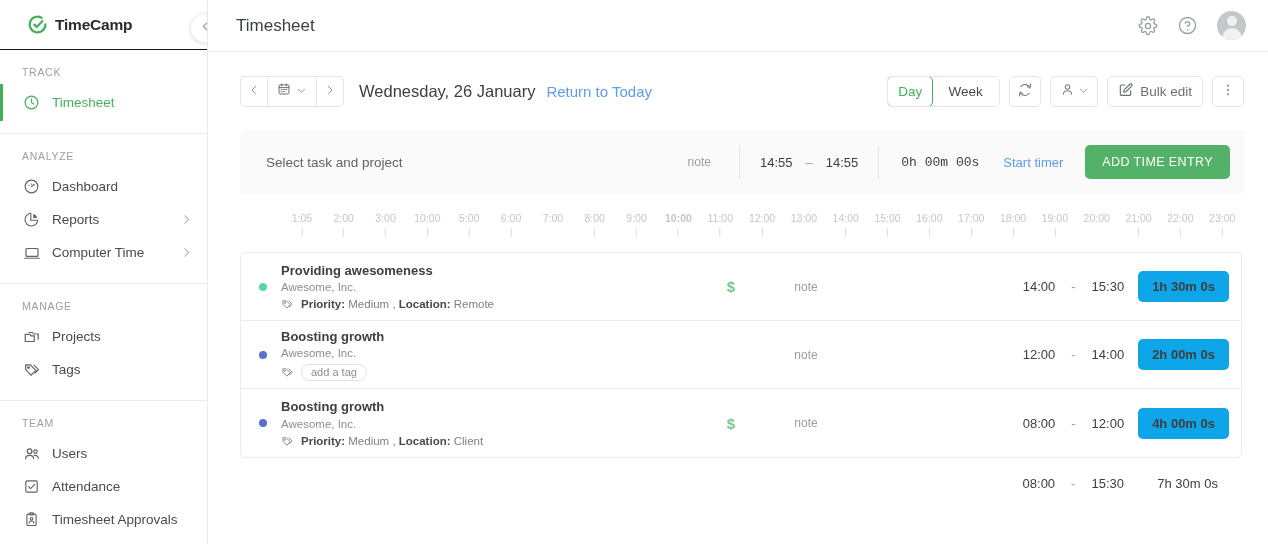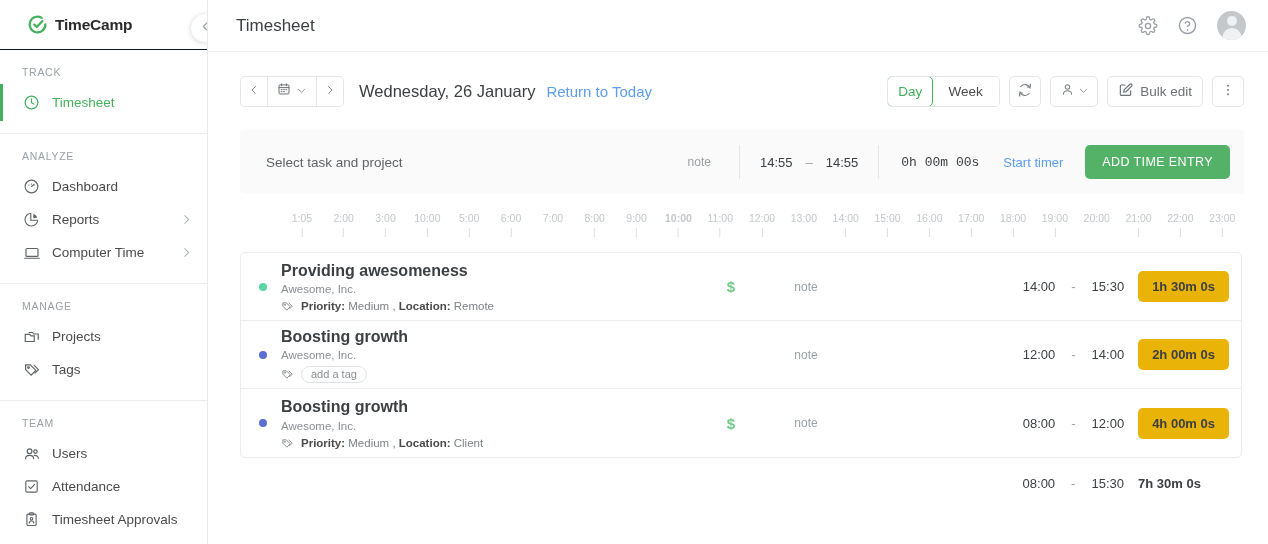--- a/index.html
+++ b/index.html
@@ -261,21 +261,21 @@
   .entry-row {
     height: 68px;
     display: flex;
     align-items: center;
     border-bottom: 1px solid #ececec;
     position: relative;
     padding-left: 18px;
   }
   .dot { width: 8px; height: 8px; border-radius: 50%; flex: 0 0 8px; }
   .entry-info { margin-left: 14px; width: 430px; }
-  .entry-title { font-size: 16px; font-weight: bold; color: #3c4043; line-height: 1.35; }
+  .entry-title { font-size: 13px; font-weight: bold; color: #3c4043; line-height: 1.35; }
   .entry-client { font-size: 11.5px; color: #8a8f94; line-height: 1.5; }
   .entry-tags { display: flex; align-items: center; gap: 7px; margin-top: 2px; line-height: 1; }
   .tag-text { font-size: 11.5px; color: #7d8287; }
   .tag-text b { color: #4a4a4a; font-weight: bold; }
   .tag-chip {
     font-size: 11px;
     color: #8a8f94;
     border: 1px solid #dfe1e4;
     border-radius: 10px;
     padding: 2px 9px;
@@ -289,21 +289,21 @@
     font-weight: bold;
   }
   .entry-note { width: 110px; text-align: center; font-size: 12px; color: #9aa0a6; }
   .entry-times {
     margin-left: auto;
     display: flex; align-items: center; gap: 16px;
     font-size: 13px; color: #3c4043;
   }
   .entry-dash { color: #9aa0a6; }
   .entry-dur {
-    background: #eab308;
+    background: #0ea5e9;
     border-radius: 5px;
     font-size: 13px;
     font-weight: bold;
     color: #3c4043;
     padding: 8px 14px;
     margin-left: 14px;
     margin-right: 12px;
     min-width: 80px;
     text-align: center;
   }
@@ -313,23 +313,23 @@
     align-items: center;
     padding-right: 12px;
     margin: 0 26px 0 32px;
   }
   .summary-times {
     margin-left: auto;
     display: flex; align-items: center; gap: 16px;
     font-size: 13px; color: #3c4043;
   }
   .summary-dur {
-    font-size: 13px; font-weight: bold; color: #3c4043;
+    font-size: 13px; font-weight: normal; color: #3c4043;
     margin-left: 14px; margin-right: 12px;
-    min-width: 80px; text-align: left;
+    min-width: 80px; text-align: right;
   }
 </style>
 </head>
 <body>
 
 <div class="app">
 
   <aside class="sidebar">
 
     <div class="logo-row">

